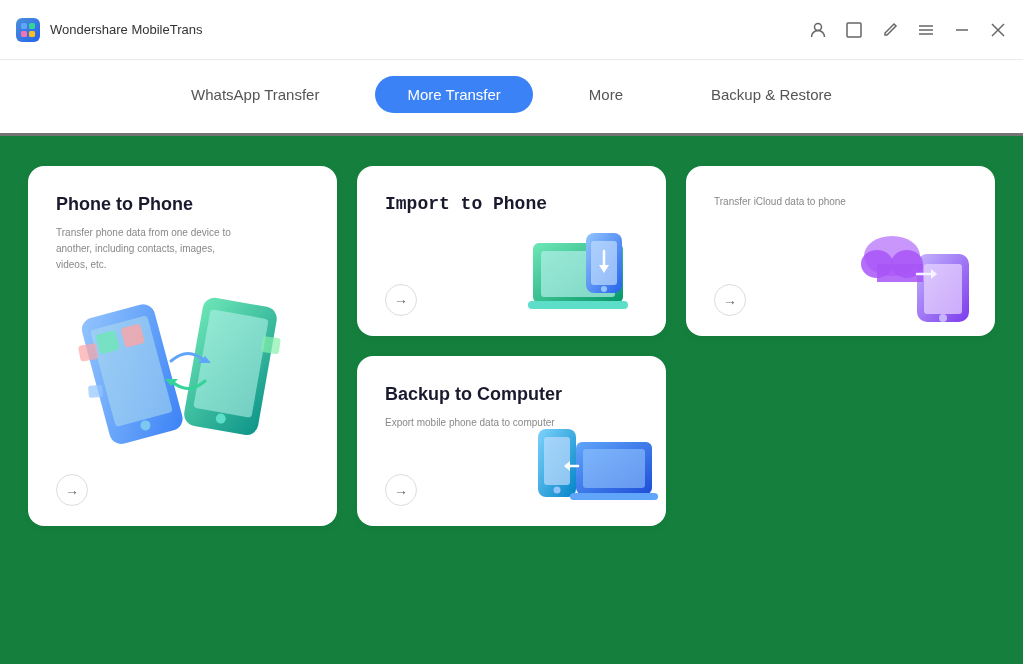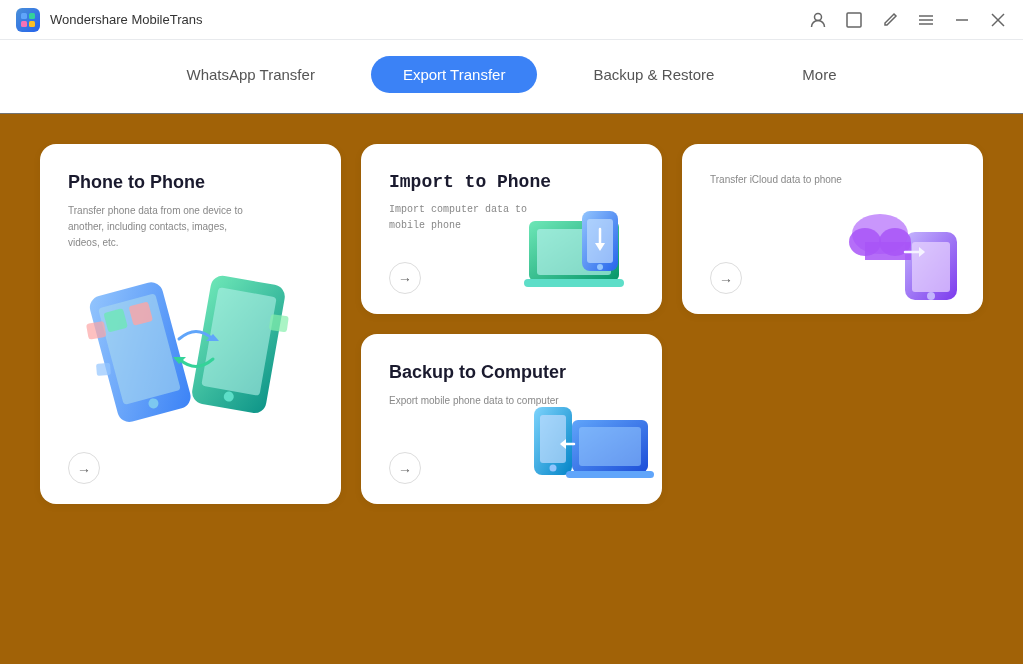--- a/index.html
+++ b/index.html
@@ -13,21 +13,21 @@
       flex-direction: column;
     }
 
     
     .titlebar {
       display: flex;
       align-items: center;
       justify-content: space-between;
       background: #ffffff;
       padding: 12px 16px;
-      height: 40px;
+      height: 60px;
       border-bottom: 1px solid #e8eaed;
       flex-shrink: 0;
     }
     .titlebar-left {
       display: flex;
       align-items: center;
       gap: 10px;
     }
     .app-icon {
       width: 24px;
@@ -63,44 +63,44 @@
 
     
     .navbar {
       background: #ffffff;
       display: flex;
       align-items: center;
       justify-content: center;
       padding: 16px 0 20px;
       gap: 24px;
       flex-shrink: 0;
-      border-bottom: 1px solid #737373;
+      border-bottom: 3px solid #737373;
     }
     .nav-tab {
       padding: 10px 32px;
       border-radius: 50px;
       font-size: 15px;
       font-weight: 500;
       cursor: pointer;
       color: #555;
       background: transparent;
       border: none;
       transition: all 0.2s;
     }
     .nav-tab.active {
       background: #3b82f6;
       color: #ffffff;
     }
 
     
     .main-content {
       flex: 1;
-      padding: 30px 40px;
+      padding: 30px 28px;
       overflow: auto;
-      background: #a16207;
+      background: #15803d;
     }
 
     .cards-grid {
       display: grid;
       grid-template-columns: 1fr 1fr 1fr;
       grid-template-rows: auto auto;
       gap: 20px;
     }
 
     
@@ -200,23 +200,23 @@
       <svg width="18" height="18" viewBox="0 0 18 18" fill="none" stroke="#666" stroke-width="1.5">
         <line x1="3" y1="3" x2="15" y2="15"></line>
         <line x1="15" y1="3" x2="3" y2="15"></line>
       </svg>
     </span>
   </div>
 </div>
 
 <div class="navbar">
   <button class="nav-tab">WhatsApp Transfer</button>
-  <button class="nav-tab active">Export Transfer</button>
+  <button class="nav-tab active">More Transfer</button>
+  <button class="nav-tab">More</button>
   <button class="nav-tab">Backup &amp; Restore</button>
-  <button class="nav-tab">More</button>
 </div>
 
 <div class="main-content">
   <div class="cards-grid">
 
     <div class="card card-large" style="min-height: 360px;">
       <div class="card-title">Phone to Phone</div>
       <div class="card-desc">Transfer phone data from one device to another, including contacts, images, videos, etc.</div>
 
       <div style="position: absolute; bottom: 60px; left: 50%; transform: translateX(-50%); width: 240px; height: 200px;">
@@ -257,21 +257,20 @@
               <stop offset="100%" style="stop-color:#0d9488"></stop>
             </linearGradient>
           </defs>
         </svg>
       </div>
       <div class="card-arrow">→</div>
     </div>
 
     <div class="card" style="min-height: 170px; position: relative; font-family: Liberation Mono, monospace;">
       <div class="card-title">Import to Phone</div>
-      <div class="card-desc">Import computer data to mobile phone</div>
       <div class="card-illustration" style="right: 8px; bottom: 8px;">
         <svg viewBox="0 0 130 110" width="130" height="110">
 
           <rect x="5" y="30" width="90" height="60" rx="6" fill="url(#tealLaptop)"></rect>
           <rect x="13" y="38" width="74" height="46" rx="3" fill="#b0f0e8" opacity="0.7"></rect>
           <rect x="0" y="88" width="100" height="8" rx="4" fill="#5ddec8"></rect>
 
           <rect x="58" y="20" width="36" height="60" rx="8" fill="url(#bluePhone2)"></rect>
           <rect x="63" y="28" width="26" height="44" rx="3" fill="#bfdbfe" opacity="0.7"></rect>
           <circle cx="76" cy="76" r="3" fill="#93c5fd"></circle>

